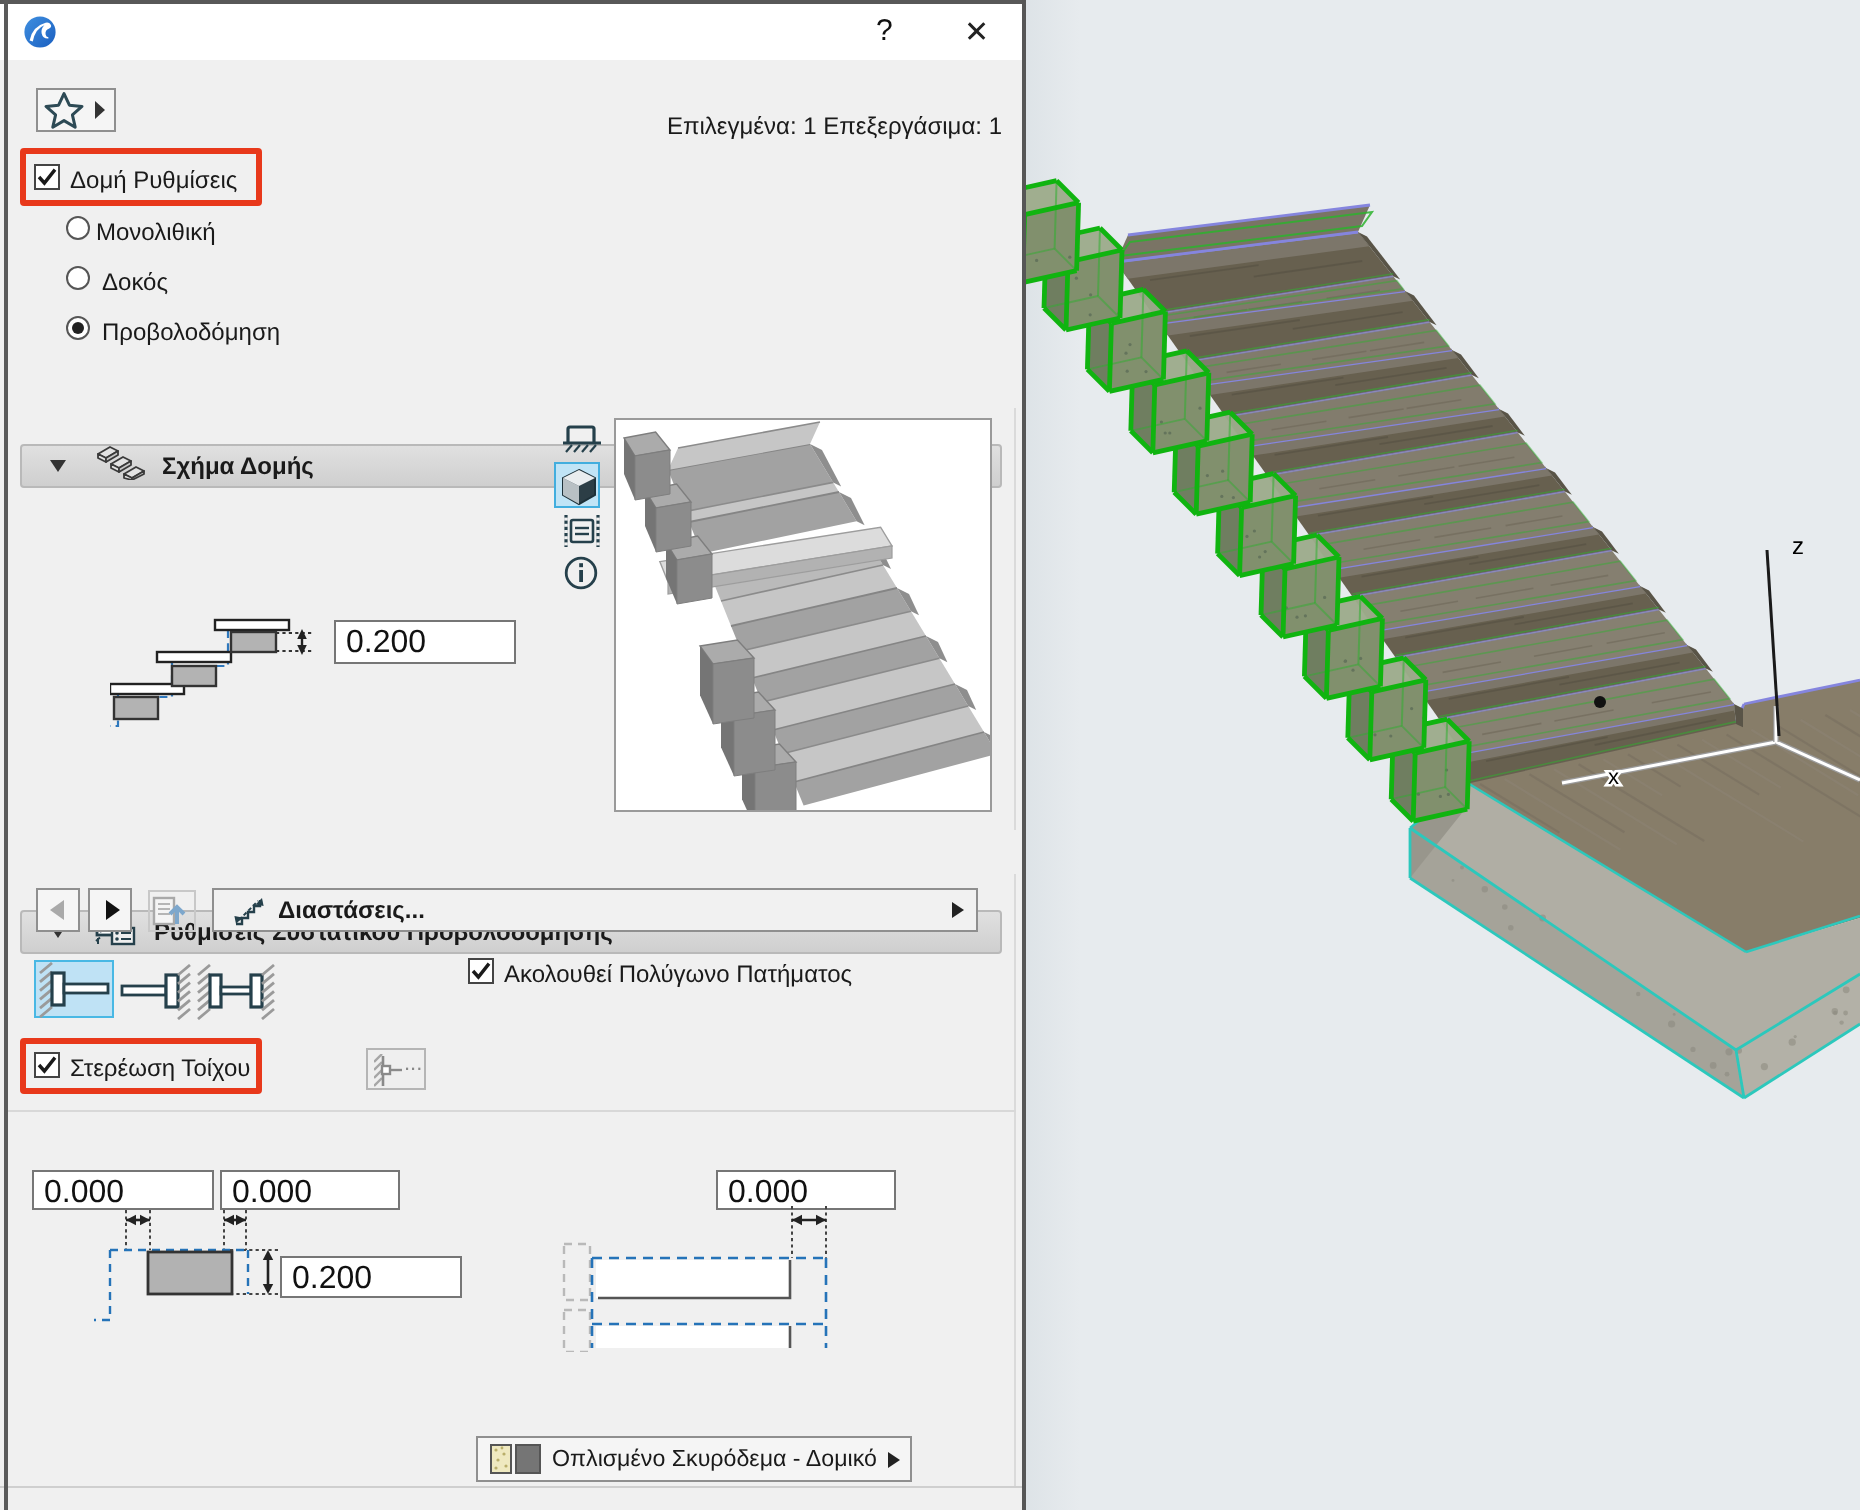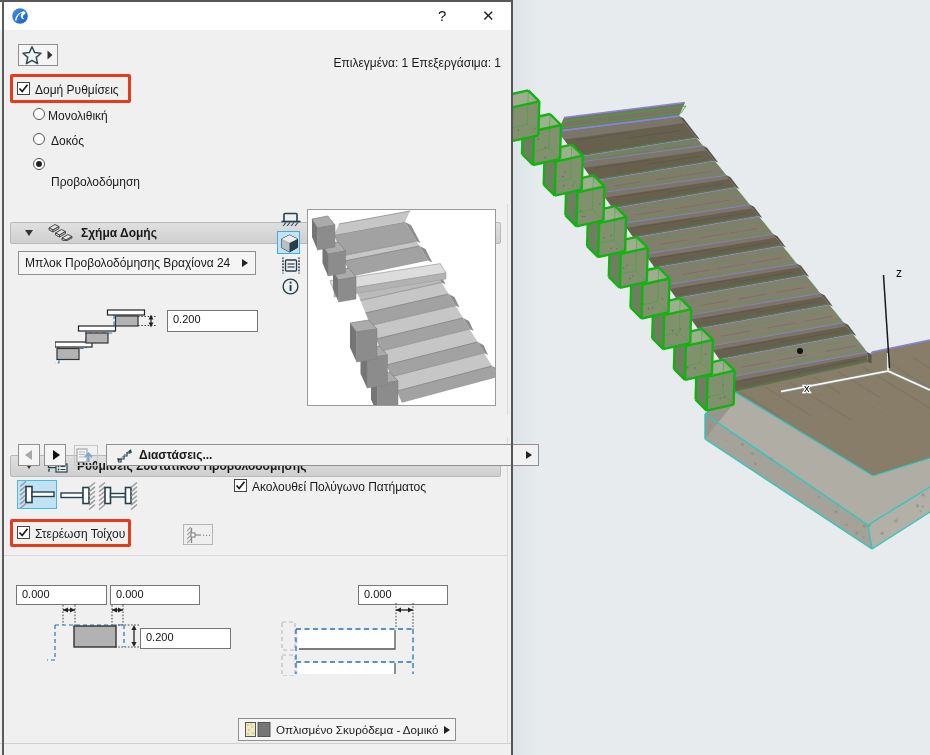--- a/index.html
+++ b/index.html
@@ -1,21 +1,21 @@
 <!DOCTYPE html>
 <html><head><meta charset="utf-8"><style>
 * { margin:0; padding:0; box-sizing:border-box; }
 body { width:930px; height:755px; font-family:"Liberation Sans", sans-serif; overflow:hidden; position:relative; background:#e7ebee; }
 .dlg { position:absolute; left:0; top:0; width:512px; height:755px; background:#f0f0f0; border-top:2px solid #585858; }
 .abs { position:absolute; }
 .t12 { font-size:12px; color:#1a1a1a; }
 .bold { font-weight:bold; }
 .titlebar { position:absolute; left:0; top:0; width:512px; height:28px; background:#fff; }
 .hdr { position:absolute; left:10px; width:491px; height:22px; background:linear-gradient(#e0e0e0,#cfcfcf); border:1px solid #b9b9b9; border-radius:2px; display:flex; align-items:center;margin-top:40px; }
-.inp { position:absolute; background:#fff; border:1px solid #767676; font-size:11px; color:#111; padding:2px 0 0 5px; }
+.inp { position:absolute; background:#fff; border:1px solid #767676; font-size:16px; color:#111; padding:2px 0 0 5px; }
 .btn { position:absolute; background:#f5f5f5; border:1px solid #8f8f8f; }
 .redbox { position:absolute; border:3px solid #e8391b; border-radius:2px; }
 .cb { position:absolute; width:13px; height:13px; background:#fff; border:1px solid #444; }
 .radio { position:absolute; width:12px; height:12px; background:#fff; border:1px solid #555; border-radius:50%; }
 .arrow-r { width:0; height:0; border-top:4.5px solid transparent; border-bottom:4.5px solid transparent; border-left:6px solid #222; }
 .arrow-d { width:0; height:0; border-left:4.5px solid transparent; border-right:4.5px solid transparent; border-top:6px solid #333; }
 .grp { position:absolute; left:3px; width:505px; border-left:1px solid #dadada; border-right:1px solid #dadada; }
 </style></head>
 <body>
 <div class="abs" style="left:512px;top:0;"><svg width="418" height="755" viewBox="0 0 418 755">
@@ -430,44 +430,40 @@
     </div>
   <div class="abs t12" style="left:35px;top:81px;">Δομή Ρυθμίσεις</div>
 
   <div class="radio" style="left:33px;top:106px;"></div>
   <div class="abs t12" style="left:48px;top:107px;">Μονολιθική</div>
   <div class="radio" style="left:33px;top:131px;"></div>
   <div class="abs t12" style="left:51px;top:132px;">Δοκός</div>
   <div class="radio" style="left:33px;top:156px;">
       <div style="width:6px;height:6px;border-radius:50%;background:#222;margin:2px;"></div>
     </div>
-  <div class="abs t12" style="left:51px;top:157px;margin-top:16px;">Προβολοδόμηση</div>
+  <div class="abs t12" style="left:51px;top:157px;">Προβολοδόμηση</div>
 
   <div class="hdr" style="top:180px;">
     <div class="arrow-d" style="margin-left:14px;"></div>
     <div style="margin-left:14px;"><svg width="26" height="19" viewBox="0 0 26 19">
           <g fill="#e2e2e2" stroke="#3a3a3a" stroke-width="0.9" stroke-linejoin="round">
 <path d="M2 6 L8 2.5 L12 4.5 L6 8 Z"></path>
             <path d="M2 6 L6 8 L6 10 L2 8 Z"></path>
             <path d="M6 8 L12 4.5 L12 6.5 L6 10 Z" fill="#c8c8c8"></path>
 <path d="M8.5 11 L14.5 7.5 L18.5 9.5 L12.5 13 Z"></path>
             <path d="M8.5 11 L12.5 13 L12.5 15 L8.5 13 Z"></path>
             <path d="M12.5 13 L18.5 9.5 L18.5 11.5 L12.5 15 Z" fill="#c8c8c8"></path>
 <path d="M15 16 L21 12.5 L25 14.5 L19 18 Z"></path>
             <path d="M15 16 L19 18 L19 19 L15 18 Z"></path>
             <path d="M19 18 L25 14.5 L25 16 L19 19 Z" fill="#c8c8c8"></path>
 </g>
         </svg></div>
     <div class="t12 bold" style="margin-left:8px;">Σχήμα Δομής</div>
   </div>
 
-  <div class="btn" style="left:18px;top:249px;width:238px;height:24px;">
-    <div class="abs t12" style="left:6px;top:4px;">Μπλοκ Προβολοδόμησης Βραχίονα 24</div>
-    <div class="arrow-r abs" style="right:7px;top:7px;"></div>
-  </div>
 
   <div class="abs" style="left:280px;top:209px;"><svg width="22" height="18" viewBox="0 0 22 18">
         <path d="M4 10 L4 3.5 Q4 2.5 5 2.5 L16 2.5 Q17 2.5 17 3.5 L17 10" fill="none" stroke="#25404b" stroke-width="1.6"></path>
         <line x1="1.5" y1="10.5" x2="20.5" y2="10.5" stroke="#25404b" stroke-width="1.6"></line>
         <g stroke="#25404b" stroke-width="1.1">
           <line x1="3" y1="15" x2="6" y2="11.5"></line>
           <line x1="7" y1="15" x2="10" y2="11.5"></line>
           <line x1="11" y1="15" x2="14" y2="11.5"></line>
           <line x1="15" y1="15" x2="18" y2="11.5"></line>
         </g>
@@ -615,21 +611,21 @@
     </div>
   <div class="abs" style="left:74px;top:443px;width:24px;height:21px;border:1px solid #c8c8c8;"><svg width="18" height="18" viewBox="0 0 18 18">
         <rect x="2" y="3" width="10" height="13" fill="#f4f4f4" stroke="#a9a9a9" stroke-width="1.2"></rect>
         <g stroke="#b5b5b5" stroke-width="1">
           <line x1="4" y1="6" x2="10" y2="6"></line>
           <line x1="4" y1="8.5" x2="10" y2="8.5"></line>
           <line x1="4" y1="11" x2="10" y2="11"></line>
         </g>
         <path d="M13.5 16 L13.5 8 M10 11 L13.5 7.5 L17 11" fill="none" stroke="#7da7cc" stroke-width="2"></path>
       </svg></div>
-  <div class="btn" style="left:106px;top:442px;width:433px;height:22px;background:#f1f1f1;">
+  <div class="btn" style="left:106px;top:442px;width:383px;height:22px;background:#f1f1f1;">
     <div class="abs" style="left:9px;top:3px;"><svg width="17" height="16" viewBox="0 0 17 16">
           <path d="M2 14 L5 14 L5 11 L8 11 L8 8 L11 8 L11 5 L14 5 L14 2" fill="none" stroke="#25404b" stroke-width="1.2"></path>
           <line x1="3.5" y1="12" x2="13" y2="2.5" stroke="#25404b" stroke-width="1" stroke-dasharray="2,1.3"></line>
           <g fill="#25404b">
             <path d="M15 1 L15.8 5 L11.8 4.2 Z"></path>
             <path d="M2 14 L1.2 10 L5.2 10.8 Z"></path>
           </g>
         </svg></div>
     <div class="abs t12 bold" style="left:32px;top:3px;">Διαστάσεις...</div>
     <div class="arrow-r abs" style="right:6px;top:6px;"></div>

